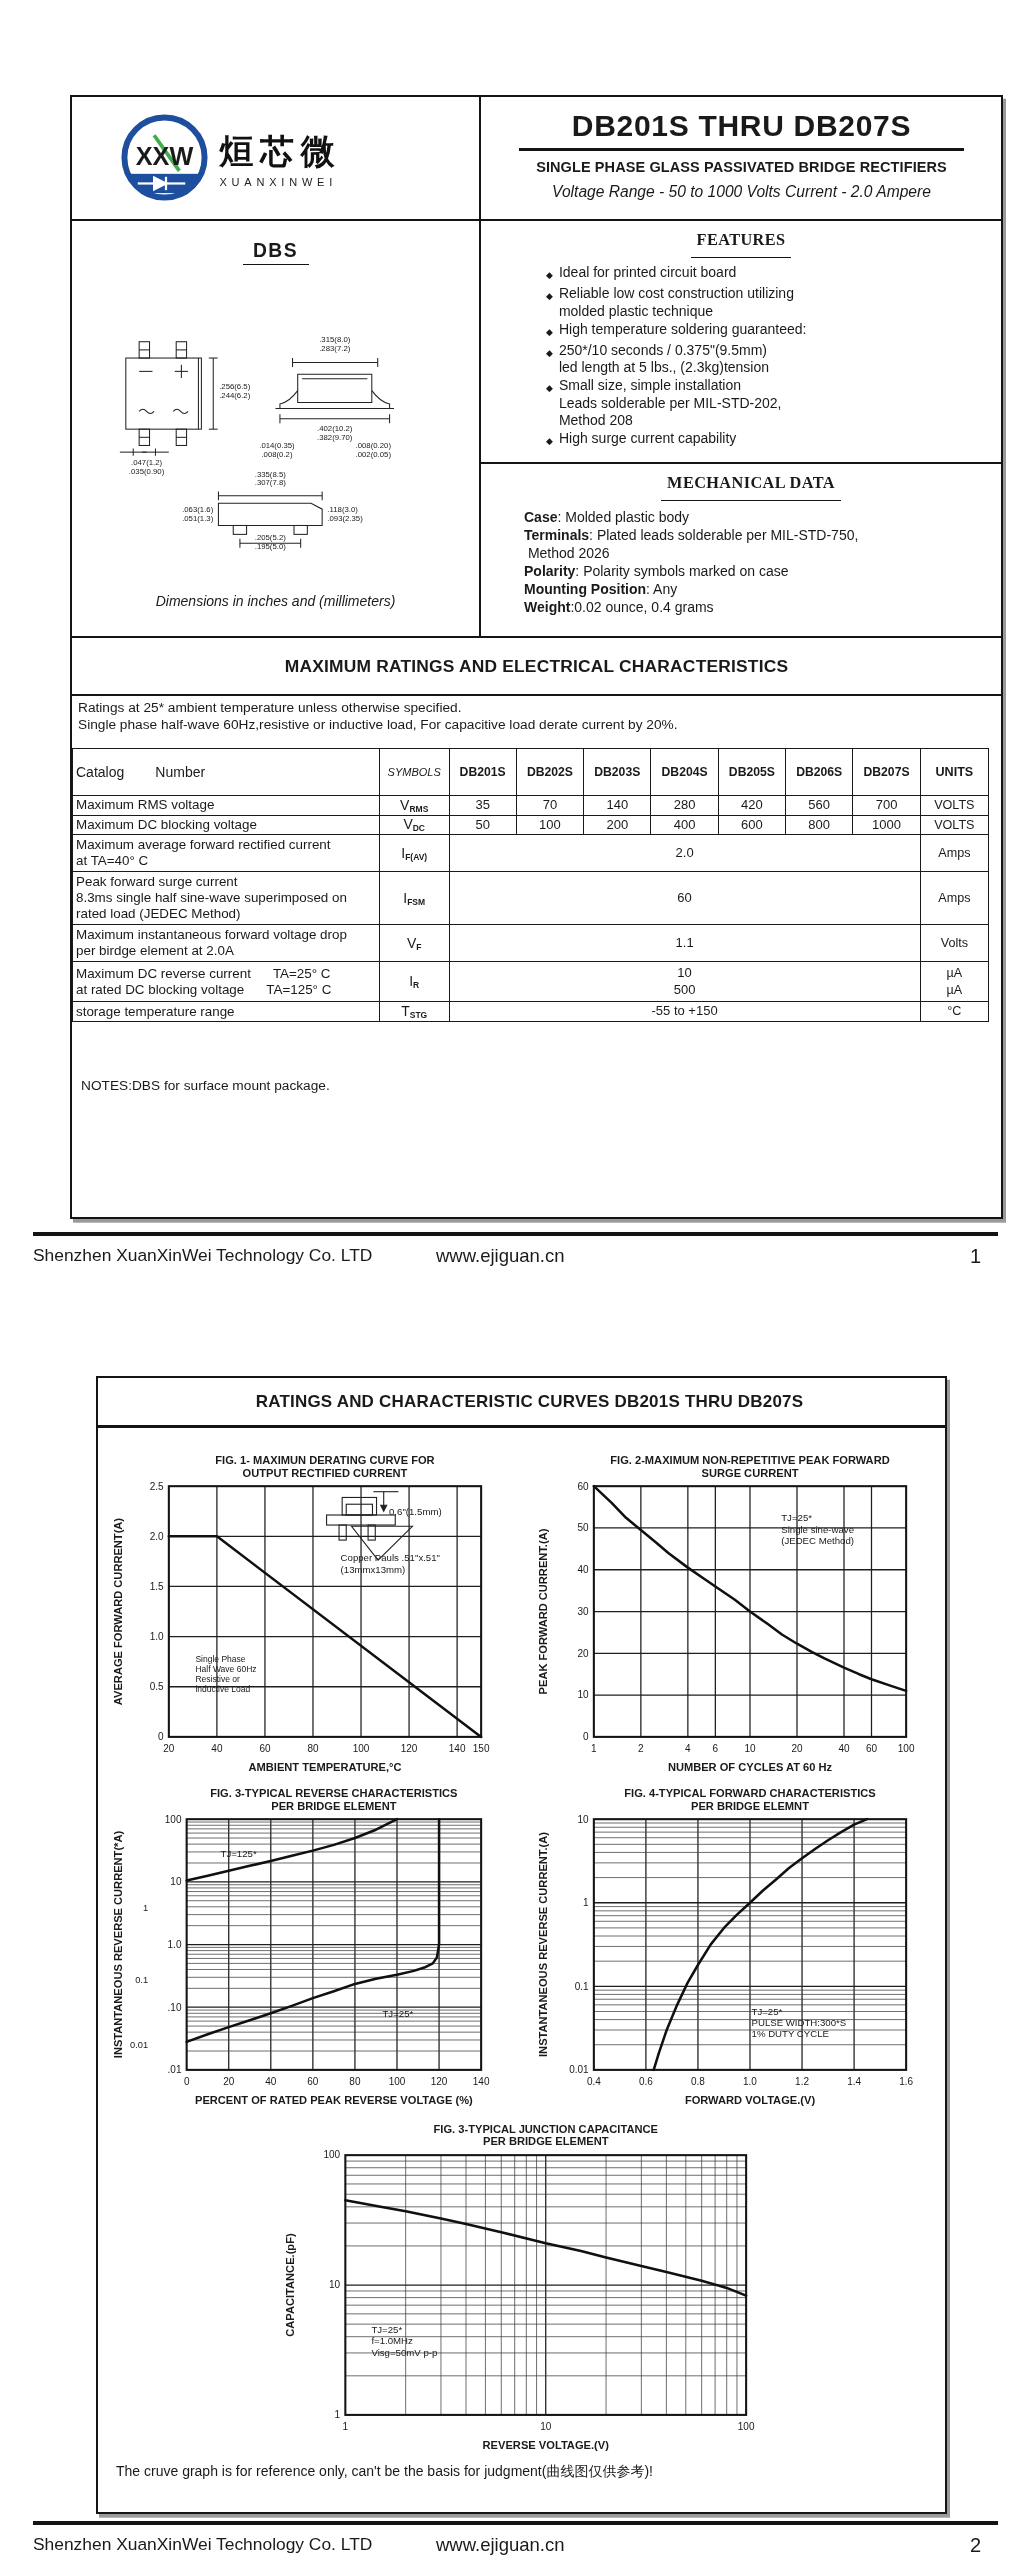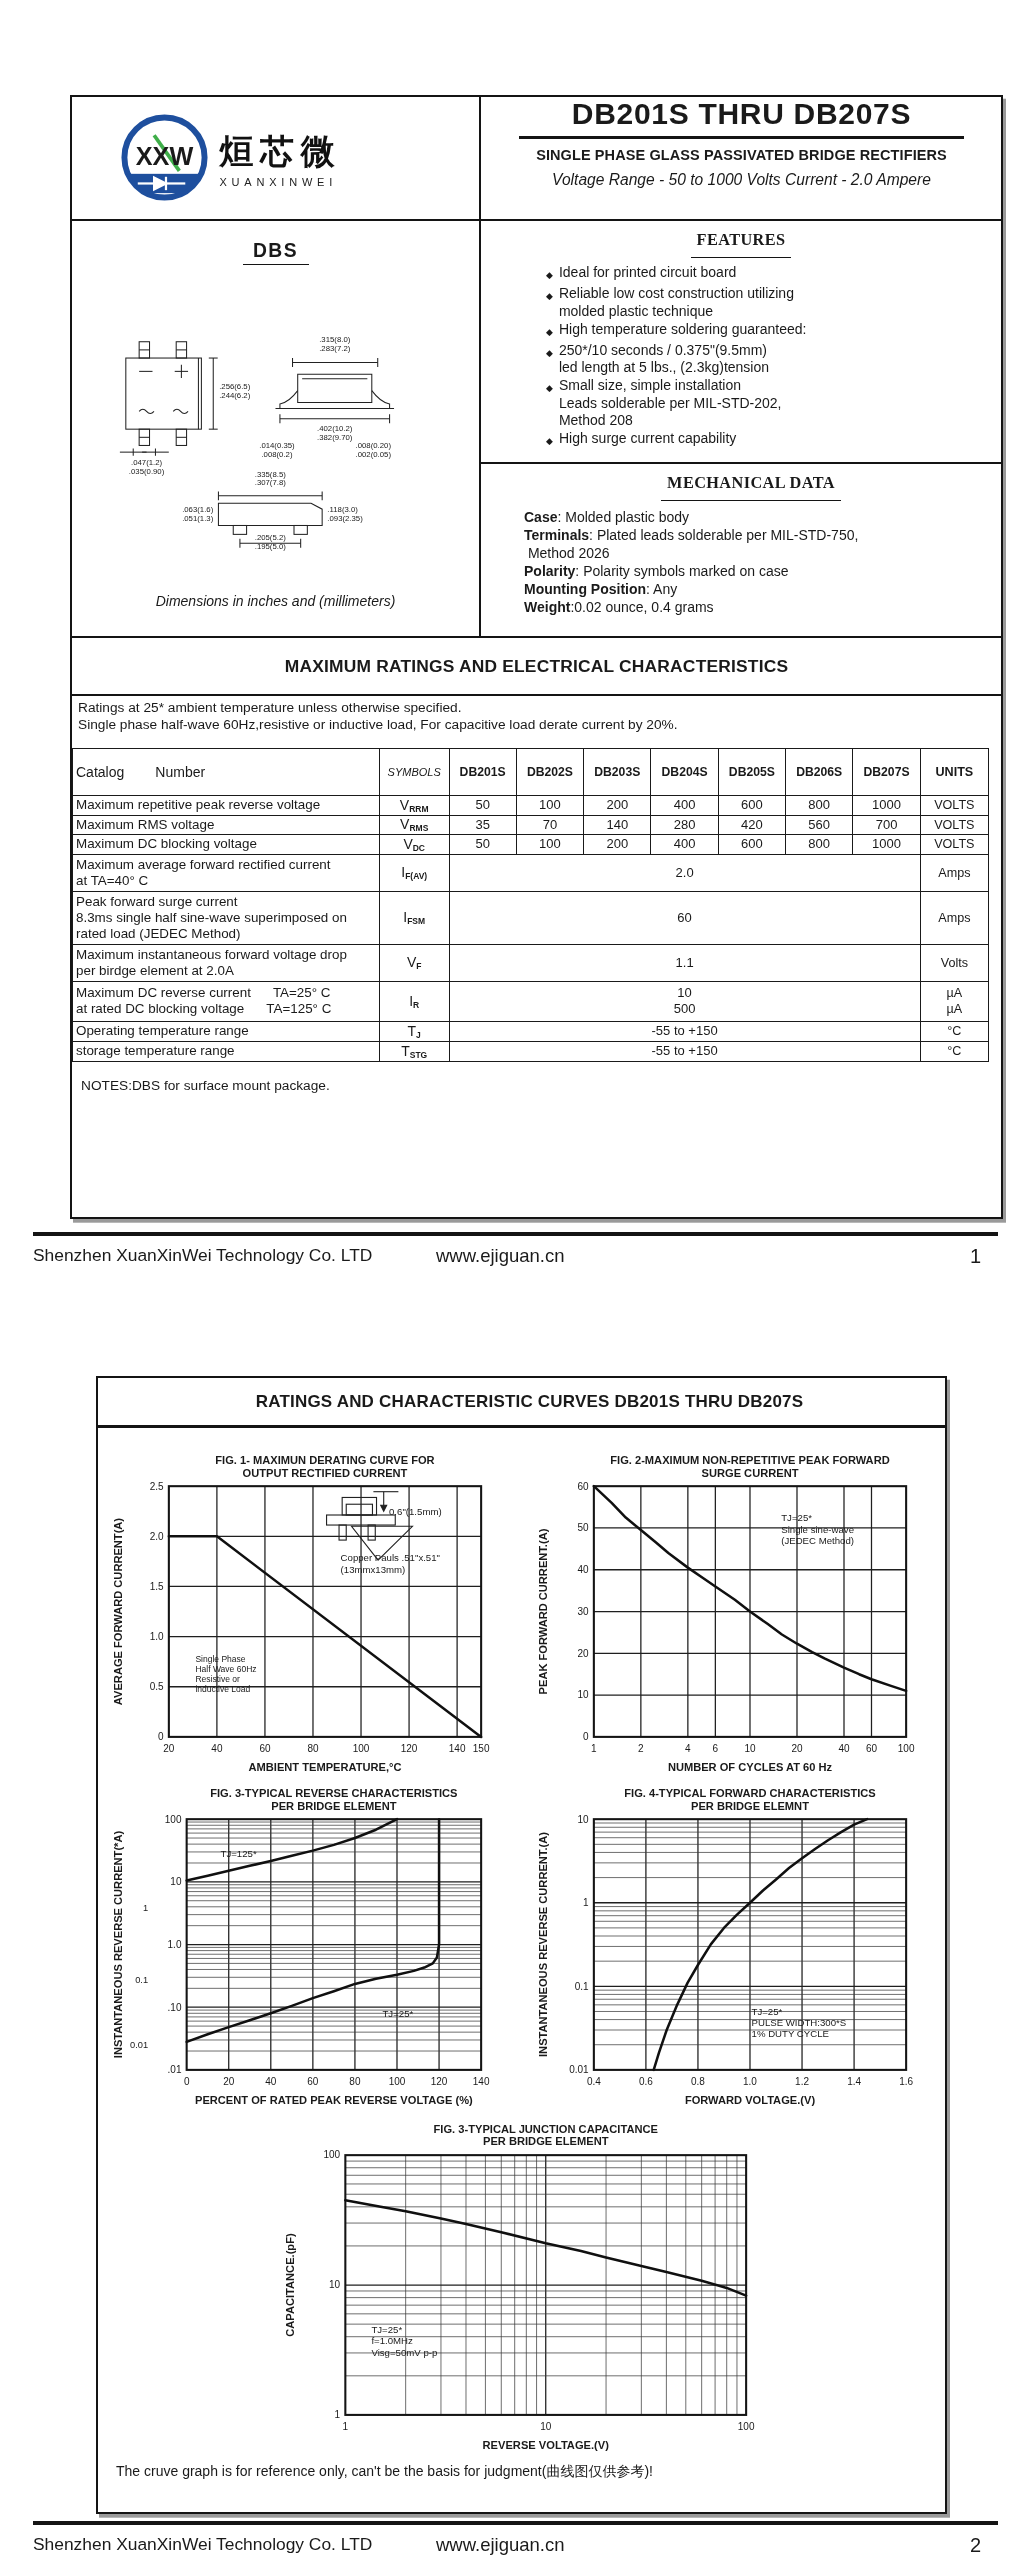--- a/index.html
+++ b/index.html
@@ -15,21 +15,21 @@
   .vdiv{position:absolute;left:407px;top:0;width:0;height:539px;border-left:2.2px solid #141414;}
   .hdiv1{position:absolute;left:0;top:122px;width:100%;height:0;border-top:2.2px solid #141414;}
   .hdiv2{position:absolute;left:409px;top:365px;right:0;height:0;border-top:2.2px solid #141414;}
 
   .logo-cell{position:absolute;left:45px;top:6px;width:356px;height:111px;display:flex;align-items:center;}
   .logo-text{margin-left:7.4px;}
   .logo-cn{font-size:34px;font-weight:bold;letter-spacing:6.7px;color:#111;}
   .logo-en{font-size:11px;letter-spacing:4.8px;color:#222;margin-top:1.5px;}
 
   .title-cell{position:absolute;left:410px;top:0;width:519px;height:122px;text-align:center;}
-  .doc-title{font-size:30px;font-weight:bold;margin-top:0;letter-spacing:0.7px;}
+  .doc-title{font-size:30px;font-weight:bold;margin-top:12px;letter-spacing:0.7px;}
   .title-rule{width:445px;height:3px;background:#141414;margin:5.2px auto 0 auto;}
   .doc-subtitle{font-size:14.5px;font-weight:bold;margin-top:8.2px;letter-spacing:0.1px;}
   .doc-range{font-size:15.6px;font-style:italic;margin-top:7.4px;}
 
   
   .dbs-cell{position:absolute;left:0;top:124px;width:407px;height:415px;}
   .dbs-title{position:absolute;top:19.3px;left:0;width:100%;text-align:center;font-size:19.3px;font-weight:bold;letter-spacing:1.5px;}
   .dbs-title span{display:inline-block;border-bottom:1.9px solid #141414;padding:0 10.4px 2.2px 10.4px;}
   #pkgDrawing{position:absolute;left:39px;top:110px;}
   .dbs-caption{position:absolute;top:372px;left:0;width:100%;text-align:center;font-size:14px;font-style:italic;}
@@ -255,32 +255,20 @@
             <th class="part-h">DB203S</th>
             <th class="part-h">DB204S</th>
             <th class="part-h">DB205S</th>
             <th class="part-h">DB206S</th>
             <th class="part-h">DB207S</th>
             <th class="units-h">UNITS</th>
           </tr>
         </thead>
         <tbody>
           <tr style="height: 19.3px;">
-            <td class="lbl">Maximum repetitive peak reverse voltage</td>
-            <td class="sym"><span>V</span><span class="sub">RRM</span></td>
-            <td class="val">50</td>
-            <td class="val">100</td>
-            <td class="val">200</td>
-            <td class="val">400</td>
-            <td class="val">600</td>
-            <td class="val">800</td>
-            <td class="val">1000</td>
-            <td class="units">VOLTS</td>
-          </tr>
-          <tr style="height: 19.3px;">
             <td class="lbl">Maximum RMS voltage</td>
             <td class="sym"><span>V</span><span class="sub">RMS</span></td>
             <td class="val">35</td>
             <td class="val">70</td>
             <td class="val">140</td>
             <td class="val">280</td>
             <td class="val">420</td>
             <td class="val">560</td>
             <td class="val">700</td>
             <td class="units">VOLTS</td>
@@ -320,26 +308,20 @@
             <td class="units">Volts</td>
           </tr>
           <tr style="height: 40px;">
             <td class="lbl">Maximum DC reverse current      TA=25° C
 at rated DC blocking voltage      TA=125° C</td>
             <td class="sym"><span>I</span><span class="sub">R</span></td>
             <td class="val" colspan="7">10
 500</td>
             <td class="units">µA
 µA</td>
-          </tr>
-          <tr style="height: 20px;">
-            <td class="lbl">Operating temperature range</td>
-            <td class="sym"><span>T</span><span class="sub">J</span></td>
-            <td class="val" colspan="7">-55 to +150</td>
-            <td class="units">°C</td>
           </tr>
           <tr style="height: 20px;">
             <td class="lbl">storage temperature range</td>
             <td class="sym"><span>T</span><span class="sub">STG</span></td>
             <td class="val" colspan="7">-55 to +150</td>
             <td class="units">°C</td>
           </tr>
         </tbody>
       </table>
     </div>

